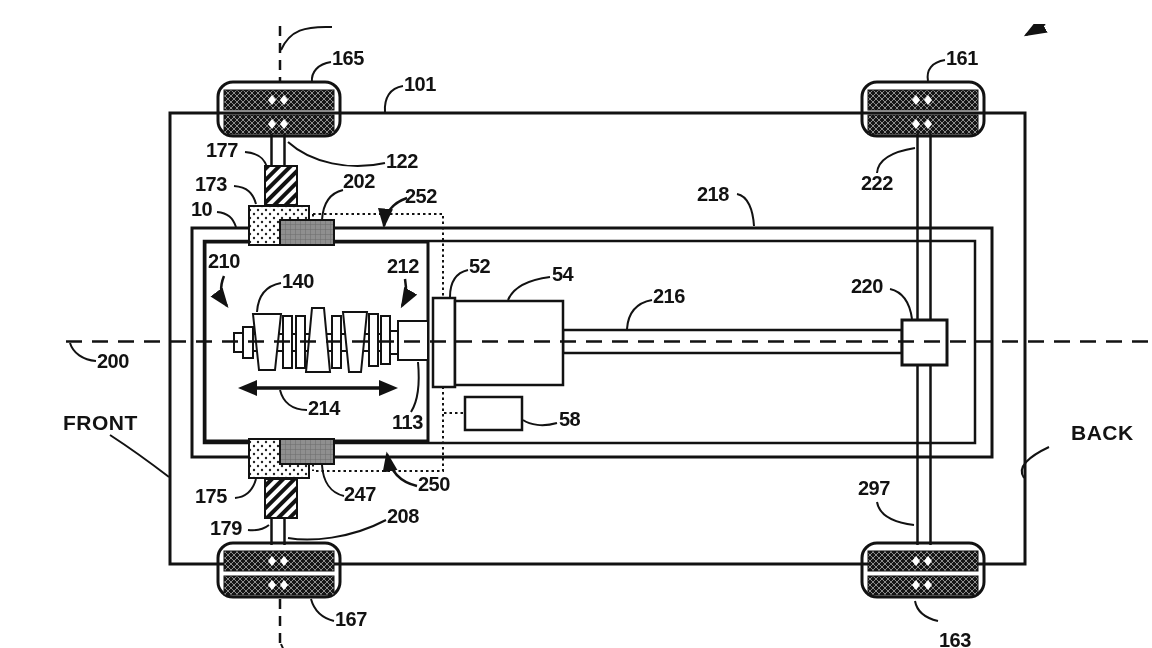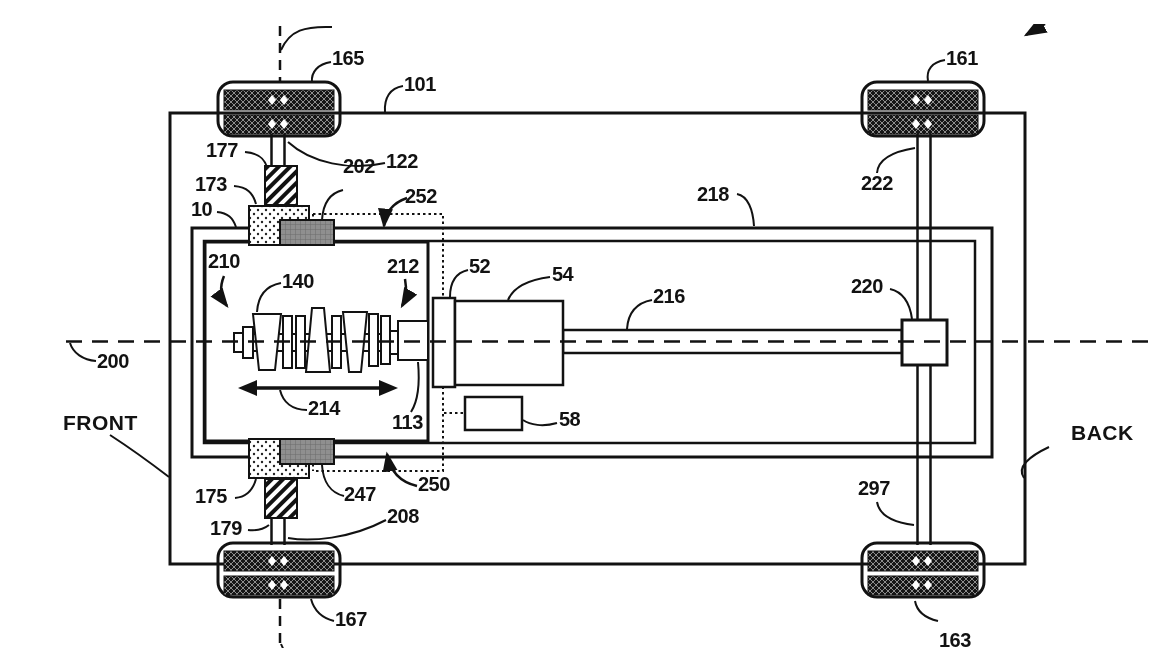--- a/index.html
+++ b/index.html
@@ -188,21 +188,21 @@
     <path d="M281 620 C288 640 305 647 336 646" stroke-width="2"></path>
   </g>
 </svg>
 
 <div class="ref" style="left:332px;top:24px">165</div>
 <div class="ref" style="left:404px;top:50px">101</div>
 <div class="ref" style="left:386px;top:127px">122</div>
 <div class="ref" style="left:206px;top:116px">177</div>
 <div class="ref" style="left:195px;top:150px">173</div>
 <div class="ref" style="left:191px;top:175px">10</div>
-<div class="ref" style="left:343px;top:132px">202</div>
+<div class="ref" style="left:343px;top:147px">202</div>
 <div class="ref" style="left:405px;top:162px">252</div>
 <div class="ref" style="left:697px;top:160px">218</div>
 <div class="ref" style="left:861px;top:149px">222</div>
 <div class="ref" style="left:946px;top:24px">161</div>
 <div class="ref" style="left:208px;top:227px">210</div>
 <div class="ref" style="left:282px;top:247px">140</div>
 <div class="ref" style="left:387px;top:232px">212</div>
 <div class="ref" style="left:469px;top:232px">52</div>
 <div class="ref" style="left:552px;top:240px">54</div>
 <div class="ref" style="left:653px;top:262px">216</div>

